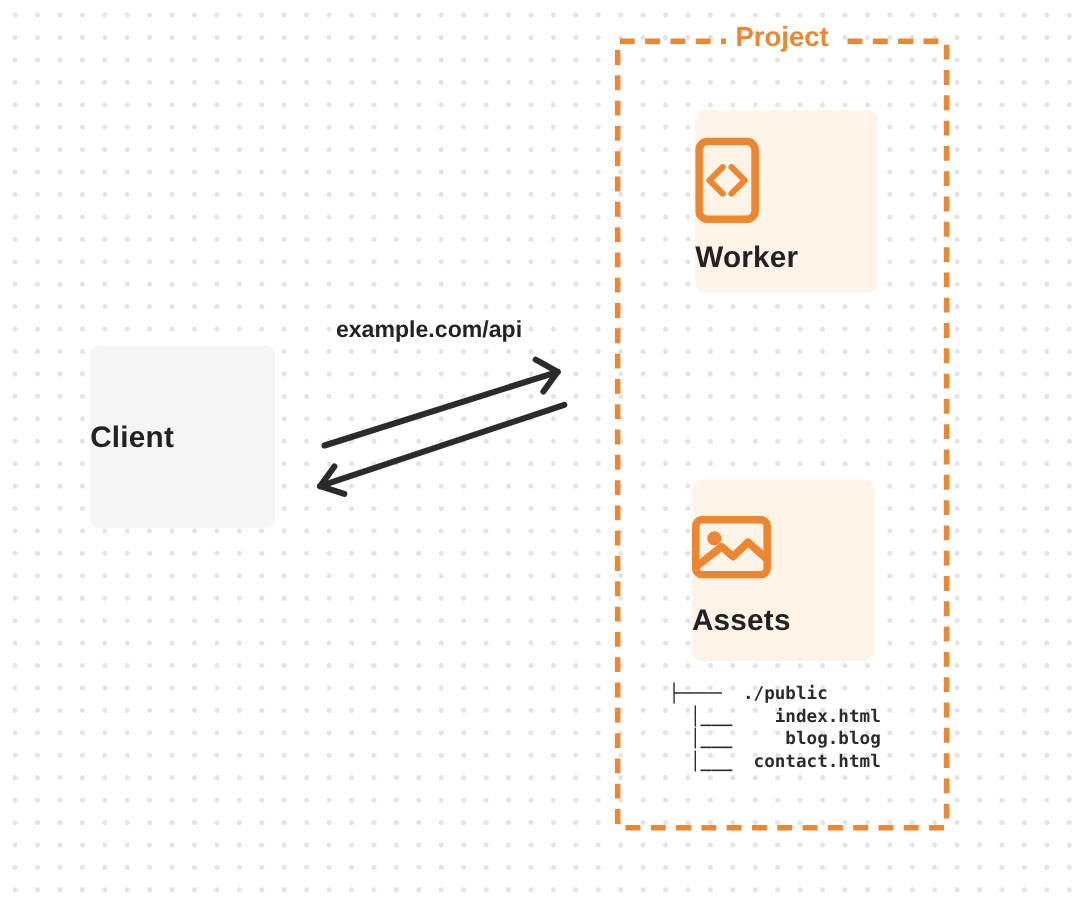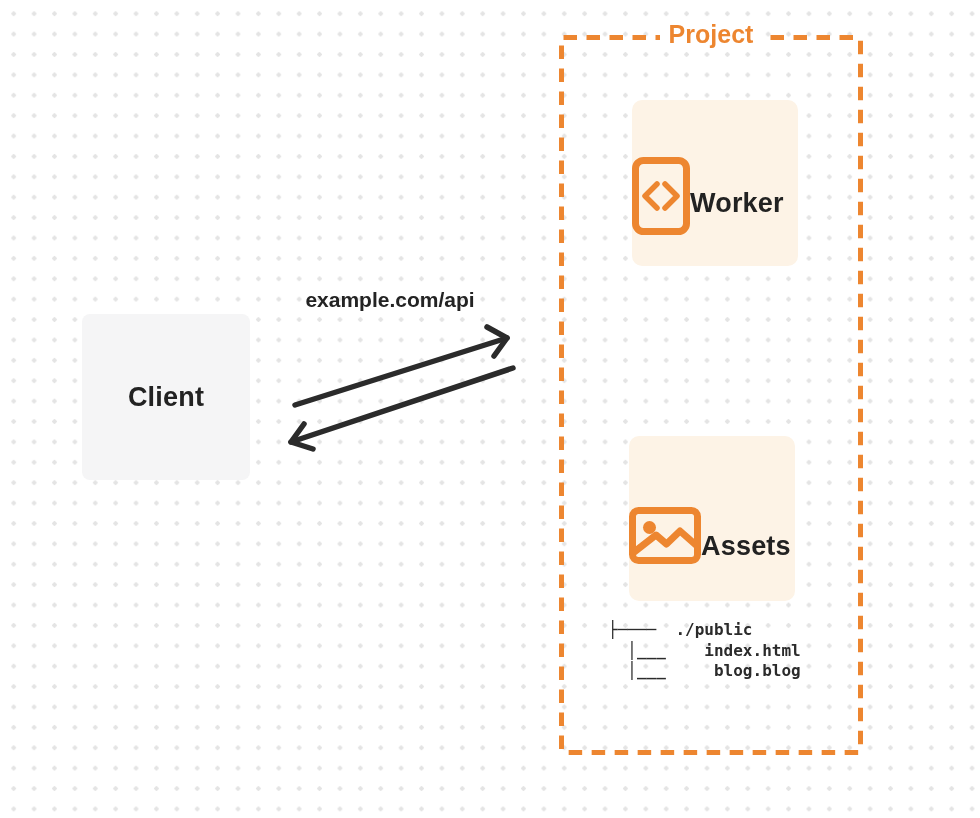--- a/index.html
+++ b/index.html
@@ -14,22 +14,21 @@
     background-color: #ffffff;
     background-image: radial-gradient(circle, #e4e4e4 2px, rgba(255,255,255,0) 2.3px);
     background-size: 20.4px 20.4px;
     background-position: 3.5px 3.5px;
   }
 
   .node-card {
     position: absolute;
     border-radius: 10px;
     display: flex;
-    flex-direction: row;
-    align-items: center;
+    flex-direction: column;
   }
   .node-label {
     font-size: 27px;
     font-weight: 700;
     color: #222222;
     letter-spacing: 0.2px;
   }
 
   .client-card {
     left: 82px; top: 314px;
@@ -154,15 +153,16 @@
       </g>
       <rect x="3.5" y="3.5" width="65" height="50" rx="6" fill="none" stroke="#ed8630" stroke-width="7"></rect>
     </svg>
     <span class="node-label">Assets</span>
   </div>
 
   <div class="file-tree">
     <div class="tree-line">├────  ./public</div>
     <div class="tree-line">  │___    index.html</div>
     <div class="tree-line">  │___     blog.blog</div>
+    <div class="tree-line">  │___  contact.html</div>
   </div>
 
 </div>
 
 </body></html>

